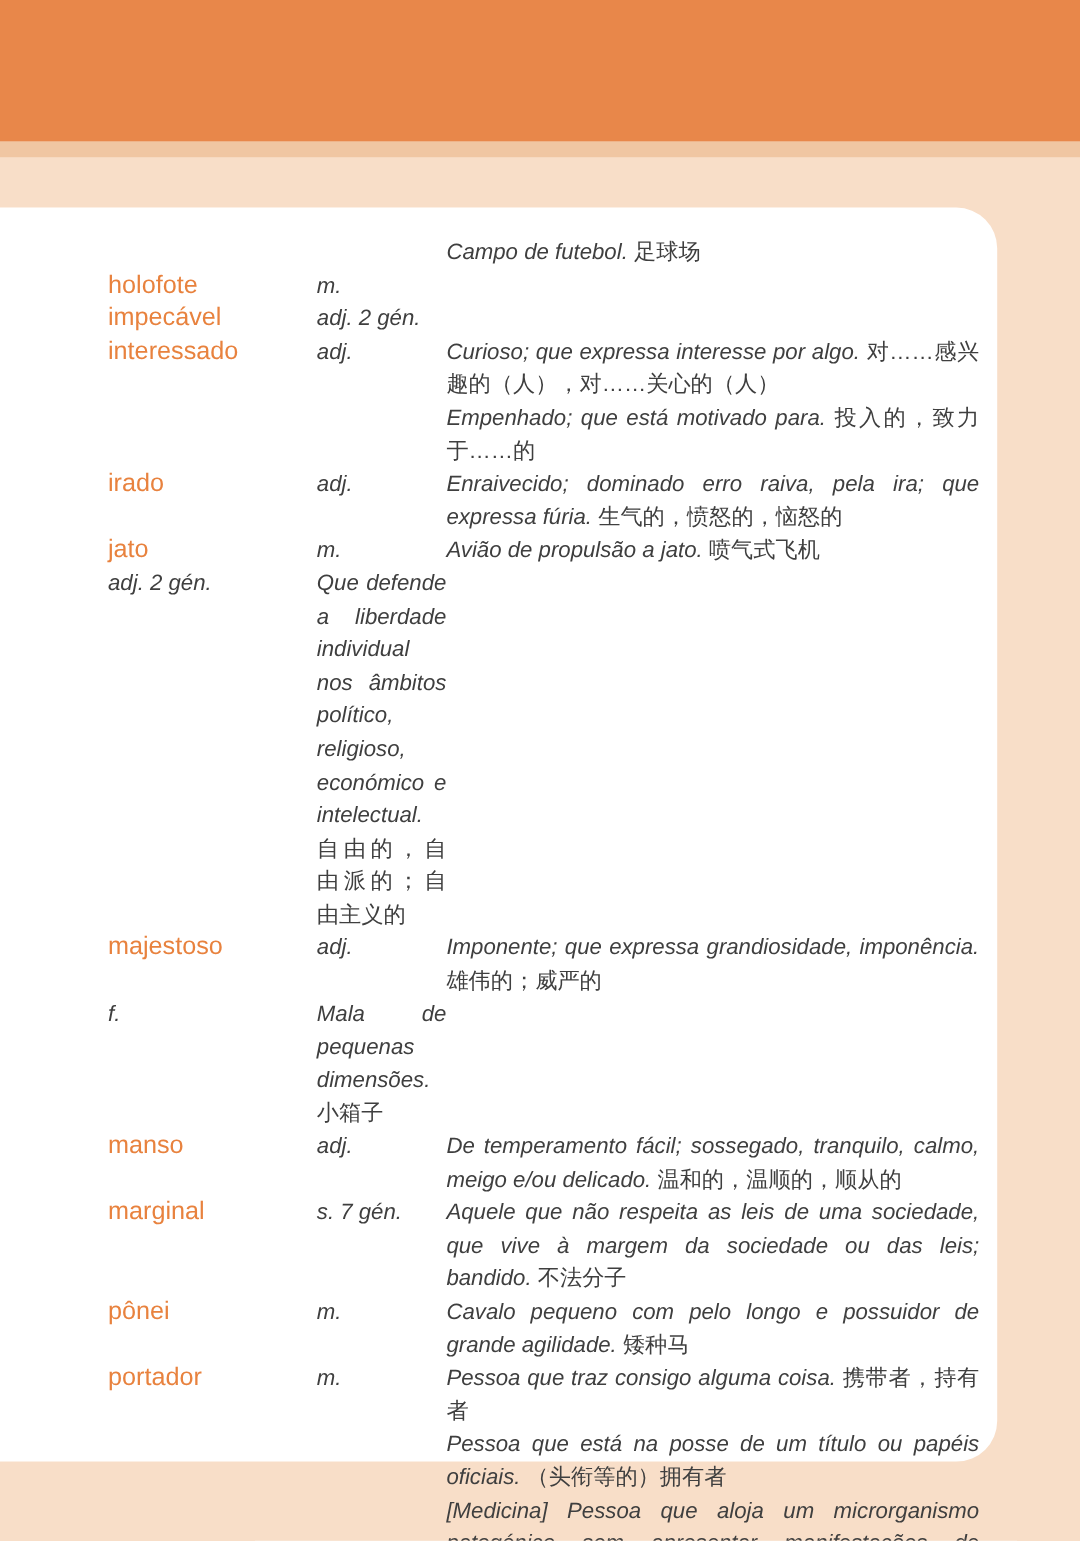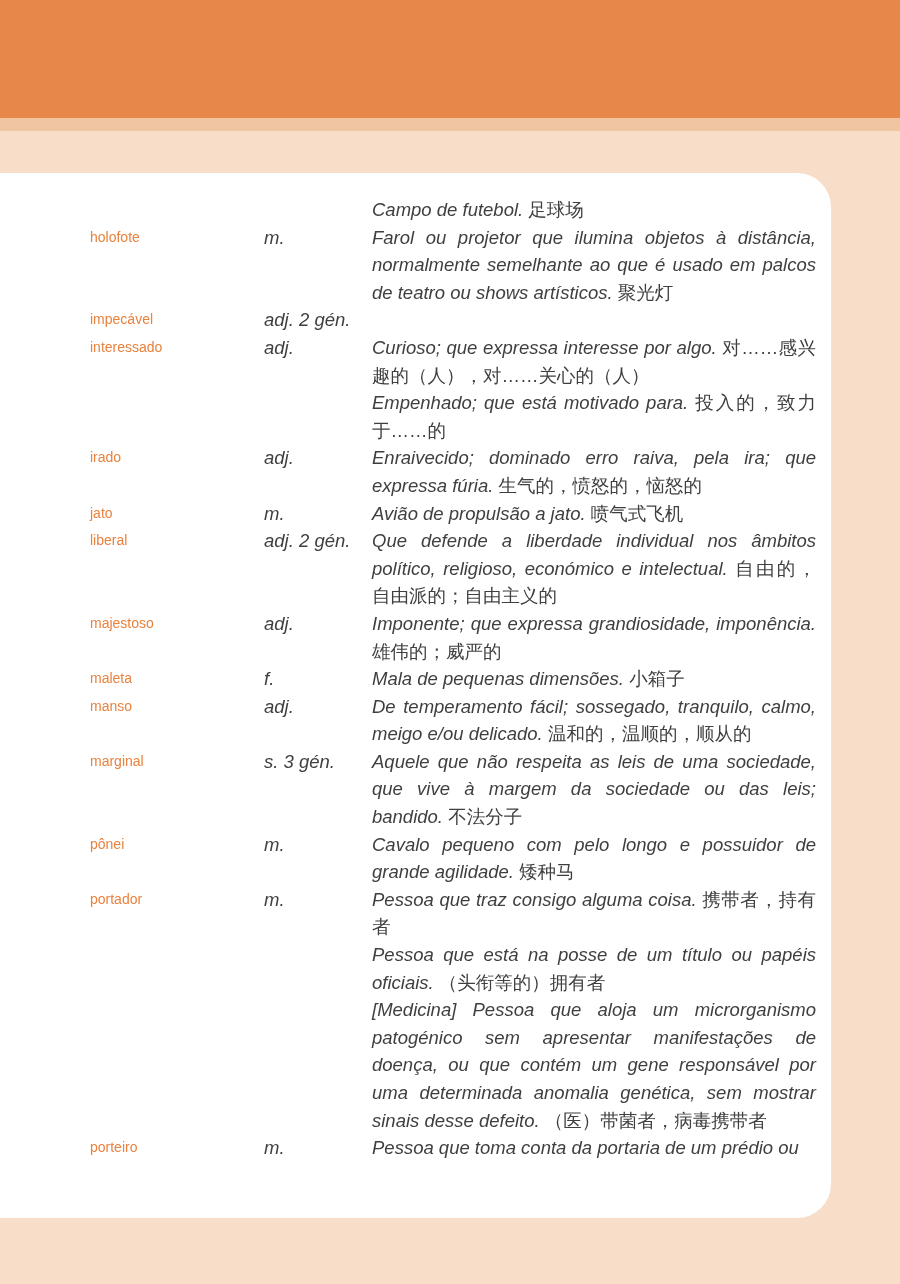--- a/index.html
+++ b/index.html
@@ -35,21 +35,21 @@
     box-sizing: border-box;
     padding: 23px 15px 0 90px;
   }
   .entry {
     display: grid;
     grid-template-columns: 174px 108px 444px;
     align-items: start;
   }
   .hw {
     color: #E8823E;
-    font-size: 14px;
+    font-size: 21px;
     line-height: 27.6px;
     font-style: normal;
   }
   .pos {
     color: #3F3F3F;
     font-size: 18.5px;
     line-height: 27.6px;
     font-style: italic;
   }
   .sense {
@@ -74,23 +74,20 @@
     <div class="hw"></div>
     <div class="pos"></div>
     <div class="defs">
       <p class="sense"><span class="pt">Campo de futebol.</span> <span class="zh">足球场</span></p>
     </div>
   </div>
 
   <div class="entry">
     <div class="hw">holofote</div>
     <div class="pos">m.</div>
-    <div class="defs">
-      <p class="sense"><span class="pt">Farol ou projetor que ilumina objetos à distância, normalmente semelhante ao que é usado em palcos de teatro ou shows artísticos.</span> <span class="zh">聚光灯</span></p>
-    </div>
   </div>
 
   <div class="entry">
     <div class="hw">impecável</div>
     <div class="pos">adj. 2 gén.</div>
   </div>
 
   <div class="entry">
     <div class="hw">interessado</div>
     <div class="pos">adj.</div>
@@ -110,54 +107,52 @@
 
   <div class="entry">
     <div class="hw">jato</div>
     <div class="pos">m.</div>
     <div class="defs">
       <p class="sense"><span class="pt">Avião de propulsão a jato.</span> <span class="zh">喷气式飞机</span></p>
     </div>
   </div>
 
   <div class="entry">
-    <div class="hw">liberal</div>
     <div class="pos">adj. 2 gén.</div>
     <div class="defs">
       <p class="sense"><span class="pt">Que defende a liberdade individual nos âmbitos político, religioso, económico e intelectual.</span> <span class="zh">自由的，自由派的；自由主义的</span></p>
     </div>
   </div>
 
   <div class="entry">
     <div class="hw">majestoso</div>
     <div class="pos">adj.</div>
     <div class="defs">
       <p class="sense"><span class="pt">Imponente; que expressa grandiosidade, imponência.</span> <span class="zh">雄伟的；威严的</span></p>
     </div>
   </div>
 
   <div class="entry">
-    <div class="hw">maleta</div>
     <div class="pos">f.</div>
     <div class="defs">
       <p class="sense"><span class="pt">Mala de pequenas dimensões.</span> <span class="zh">小箱子</span></p>
     </div>
   </div>
 
   <div class="entry">
     <div class="hw">manso</div>
     <div class="pos">adj.</div>
     <div class="defs">
       <p class="sense"><span class="pt">De temperamento fácil; sossegado, tranquilo, calmo, meigo e/ou delicado.</span> <span class="zh">温和的，温顺的，顺从的</span></p>
     </div>
   </div>
 
   <div class="entry">
     <div class="hw">marginal</div>
-    <div class="pos">s. 3 gén.</div>
+    <div class="pos">s. 7 gén.</div>
     <div class="defs">
       <p class="sense"><span class="pt">Aquele que não respeita as leis de uma sociedade, que vive à margem da sociedade ou das leis; bandido.</span> <span class="zh">不法分子</span></p>
     </div>
   </div>
 
   <div class="entry">
     <div class="hw">pônei</div>
     <div class="pos">m.</div>
     <div class="defs">
       <p class="sense"><span class="pt">Cavalo pequeno com pelo longo e possuidor de grande agilidade.</span> <span class="zh">矮种马</span></p>

